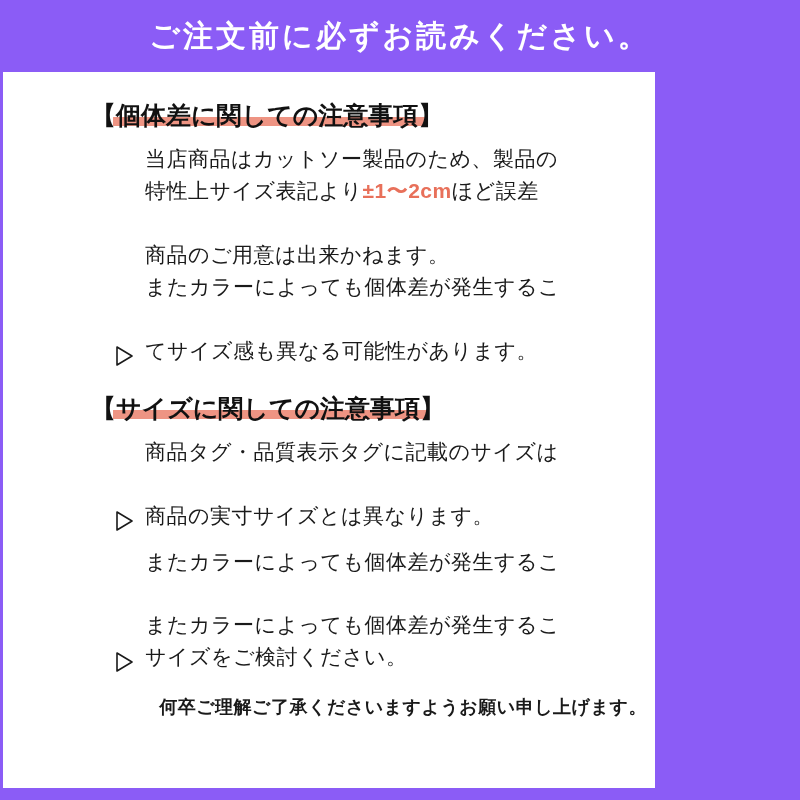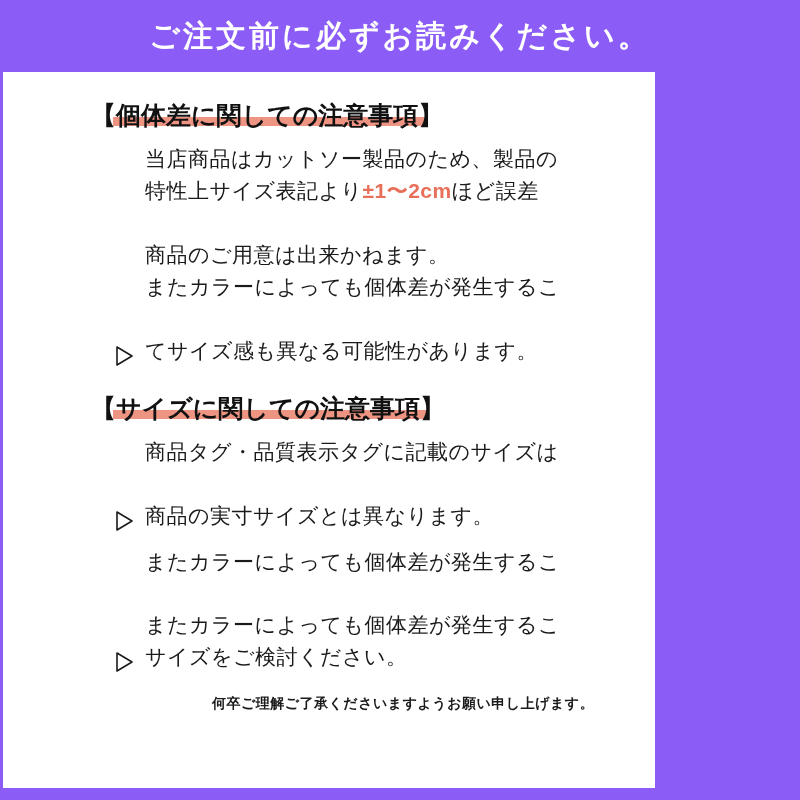--- a/index.html
+++ b/index.html
@@ -106,21 +106,21 @@
   .para .em {
     color: #e8705a;
     font-weight: bold;
   }
   .para .mono {
     font-family: "Liberation Sans", sans-serif;
   }
   .gap-sm { height: 10px; }
   .gap-md { height: 16px; }
   .footer-line {
-    font-size: 14px;
+    font-size: 18px;
     font-weight: bold;
     color: #1a1a1a;
     text-align: center;
     letter-spacing: 0.5px;
     margin-top: 22px;
   }
 </style>
 </head>
 <body>
 

